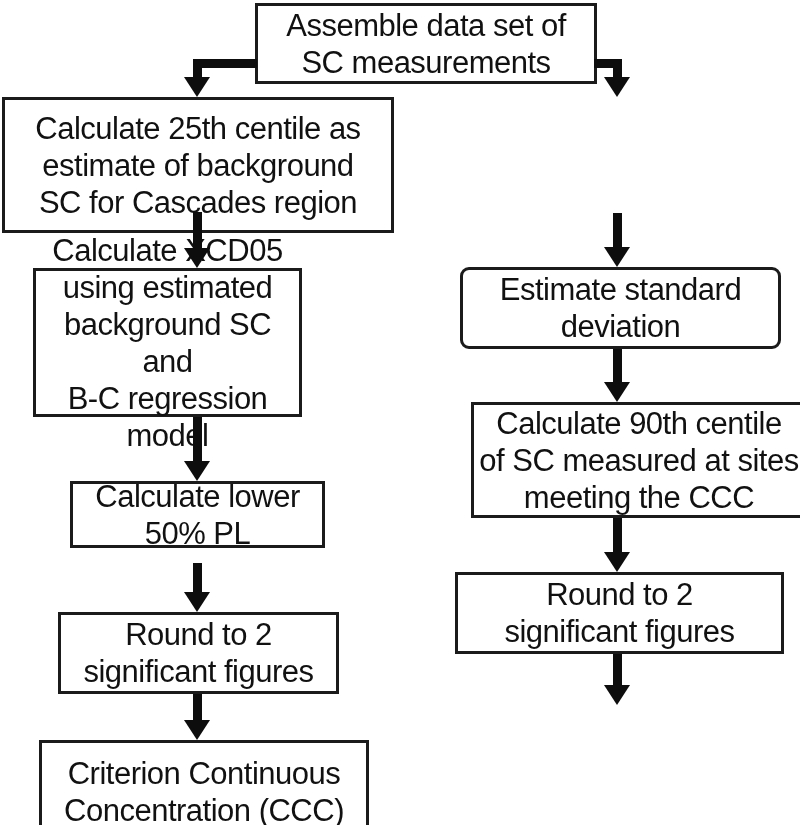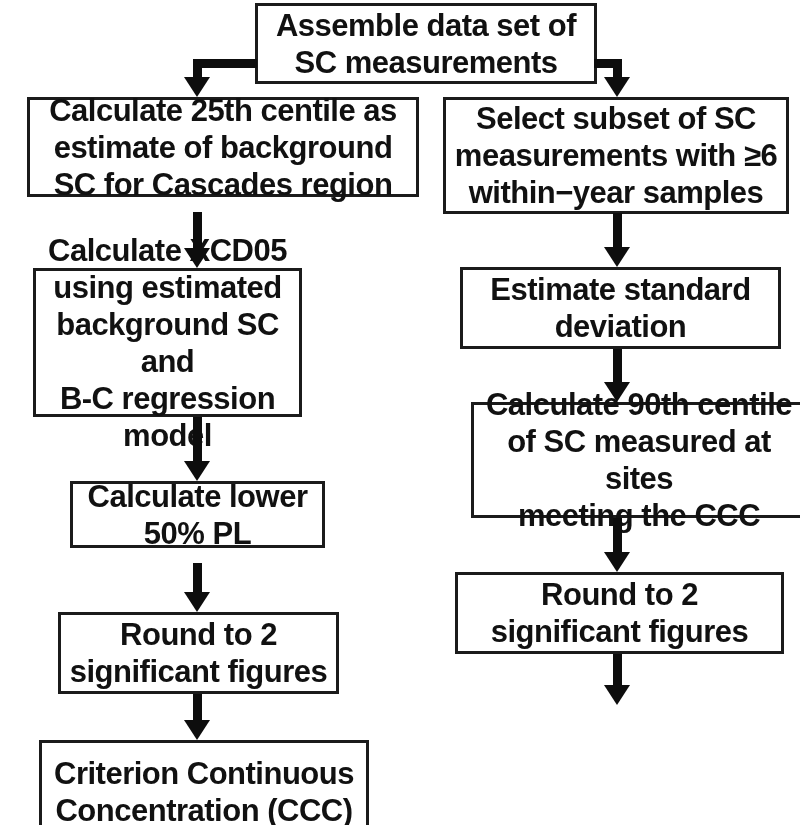--- a/index.html
+++ b/index.html
@@ -8,21 +8,20 @@
     background: #ffffff;
   }
   #figure {
     position: relative;
     width: 800px;
     height: 825px;
     background: #ffffff;
     font-family: "Liberation Sans", sans-serif;
     color: #111111;
     overflow: hidden;
-    font-weight: bold;
   }
   .box {
     position: absolute;
     box-sizing: border-box;
     border: 3px solid #1b1b1b;
     background: #ffffff;
     display: flex;
     align-items: center;
     justify-content: center;
     text-align: center;
@@ -39,27 +38,27 @@
   .head {
     position: absolute;
     width: 0;
     height: 0;
     border-left: 13px solid transparent;
     border-right: 13px solid transparent;
     border-top: 20px solid #0d0d0d;
   }
   
   #box-top { left: 255px; top: 3px;   width: 342px; height: 81px; }
-  #box-l1  { left: 2px;   top: 97px;  width: 392px; height: 100px; margin-left: 25px; }
+  #box-l1  { left: 2px;   top: 97px;  width: 392px; height: 136px; }
   #box-l2  { left: 33px;  top: 268px; width: 269px; height: 149px; }
   #box-l3  { left: 70px;  top: 481px; width: 255px; height: 67px; }
   #box-l4  { left: 58px;  top: 612px; width: 281px; height: 82px; }
   #box-l5  { left: 39px;  top: 740px; width: 330px; height: 104px; }
   #box-r1  { left: 443px; top: 97px;  width: 346px; height: 117px; }
-  #box-r2  { left: 460px; top: 267px; width: 321px; height: 82px; }
+  #box-r2  { left: 460px; top: 267px; width: 321px; height: 82px; border-radius: 9px; }
   #box-r3  { left: 443px; top: 402px; width: 336px; height: 116px; margin-left: 28px; }
   #box-r4  { left: 455px; top: 572px; width: 329px; height: 82px; }
   #box-r5  { left: 444px; top: 705px; width: 345px; height: 117px; }
 </style>
 </head>
 <body>
 
 <div id="figure">
 
   <div class="box" id="box-top">Assemble data set of
@@ -72,23 +71,20 @@
 using estimated
 background SC and
 B-C regression model</div>
   <div class="box" id="box-l3">Calculate lower
 50% PL</div>
   <div class="box" id="box-l4">Round to 2
 significant figures</div>
   <div class="box" id="box-l5">Criterion Continuous
 Concentration (CCC)</div>
 
-  <div class="box" id="box-r1">Select subset of SC
-measurements with ≥6
-within−year samples</div>
   <div class="box" id="box-r2">Estimate standard
 deviation</div>
   <div class="box" id="box-r3">Calculate 90th centile
 of SC measured at sites
 meeting the CCC</div>
   <div class="box" id="box-r4">Round to 2
 significant figures</div>
 
   <div class="shaft" style="left:193px; top:59px; width:64px; height:9px;"></div>
   <div class="shaft" style="left:193px; top:59px; width:9px; height:19px;"></div>

